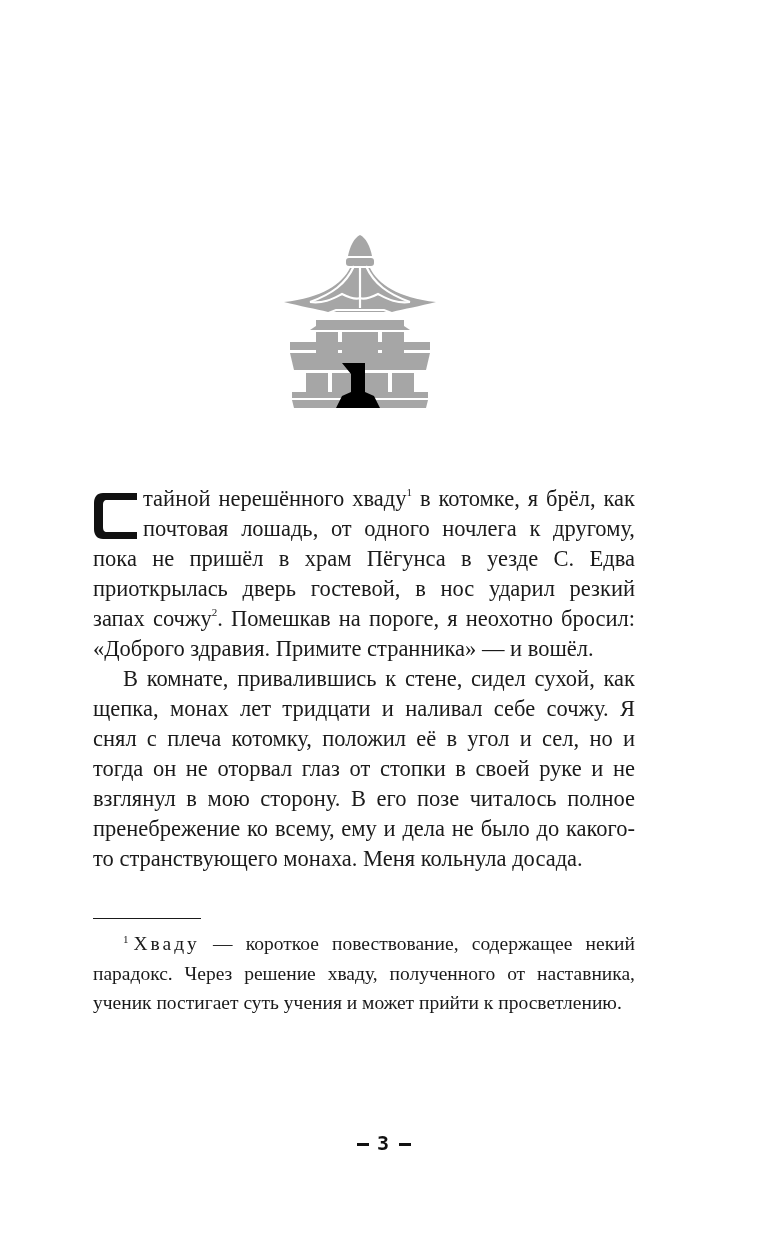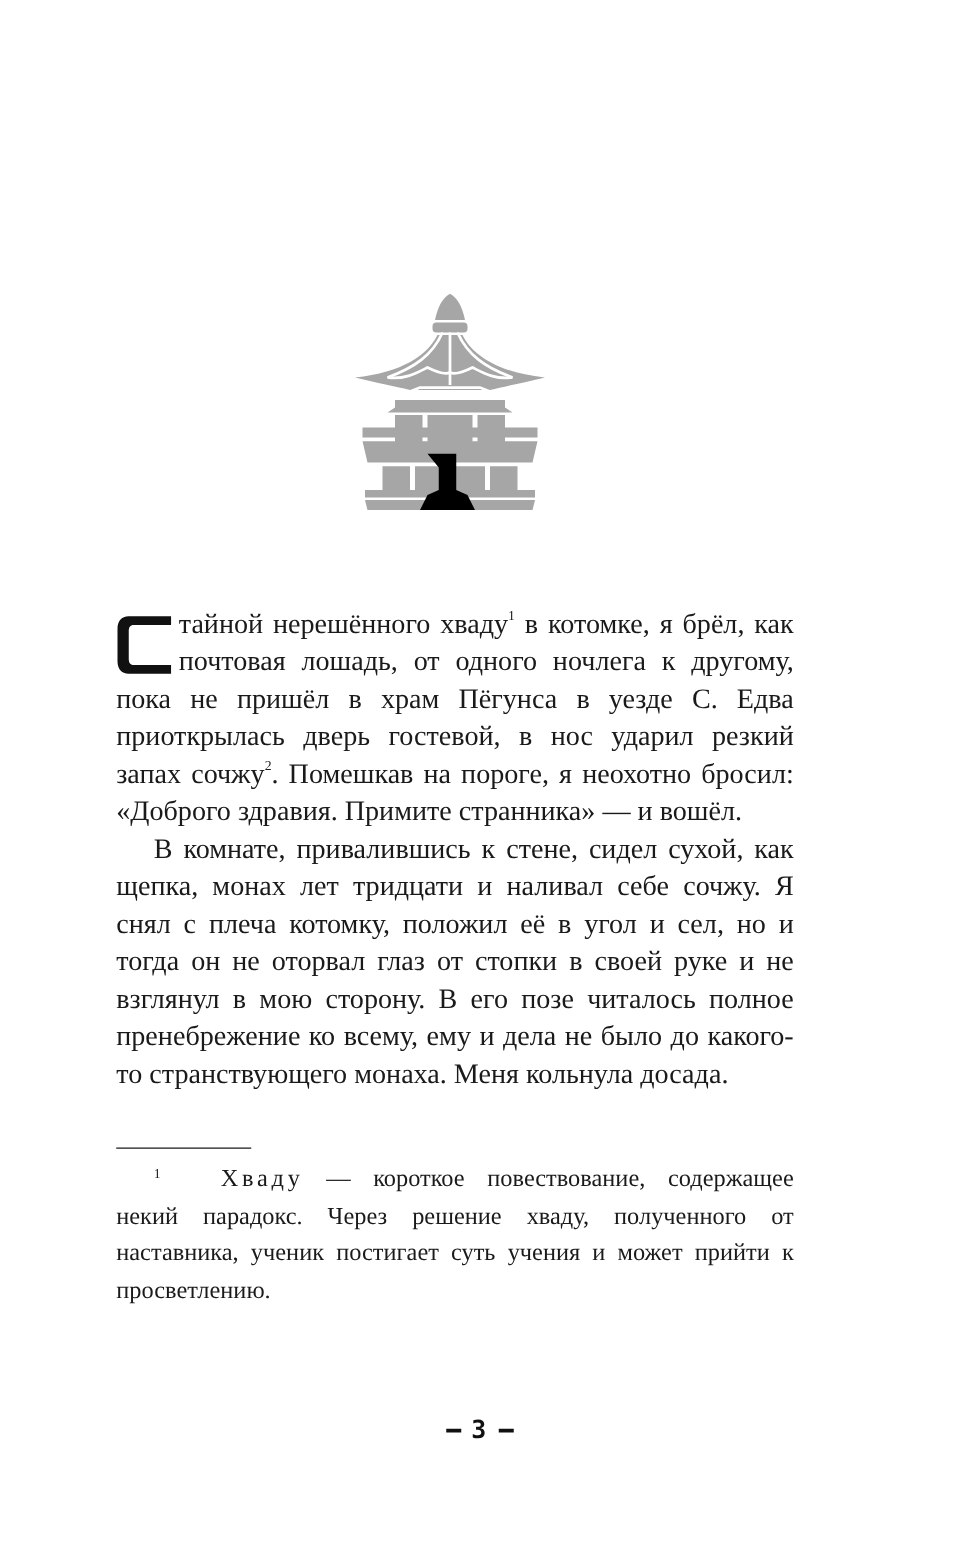--- a/index.html
+++ b/index.html
@@ -76,21 +76,21 @@
       font-family: "Liberation Serif", "DejaVu Serif", serif;
       font-size: 19.5px;
       line-height: 29.6px;
     }
     .footnotes p {
       margin: 0;
       text-indent: 30px;
       text-align: justify;
       text-align-last: left;
     }
-    .fn-term { letter-spacing: 3px; margin-left: 43px; }
+    .fn-term { letter-spacing: 3px; }
     .fn-num {
       font-size: 11px;
       vertical-align: super;
       line-height: 0;
       margin-right: 5px;
     }
     .page-number {
       position: absolute;
       left: 0;
       width: 768px;

